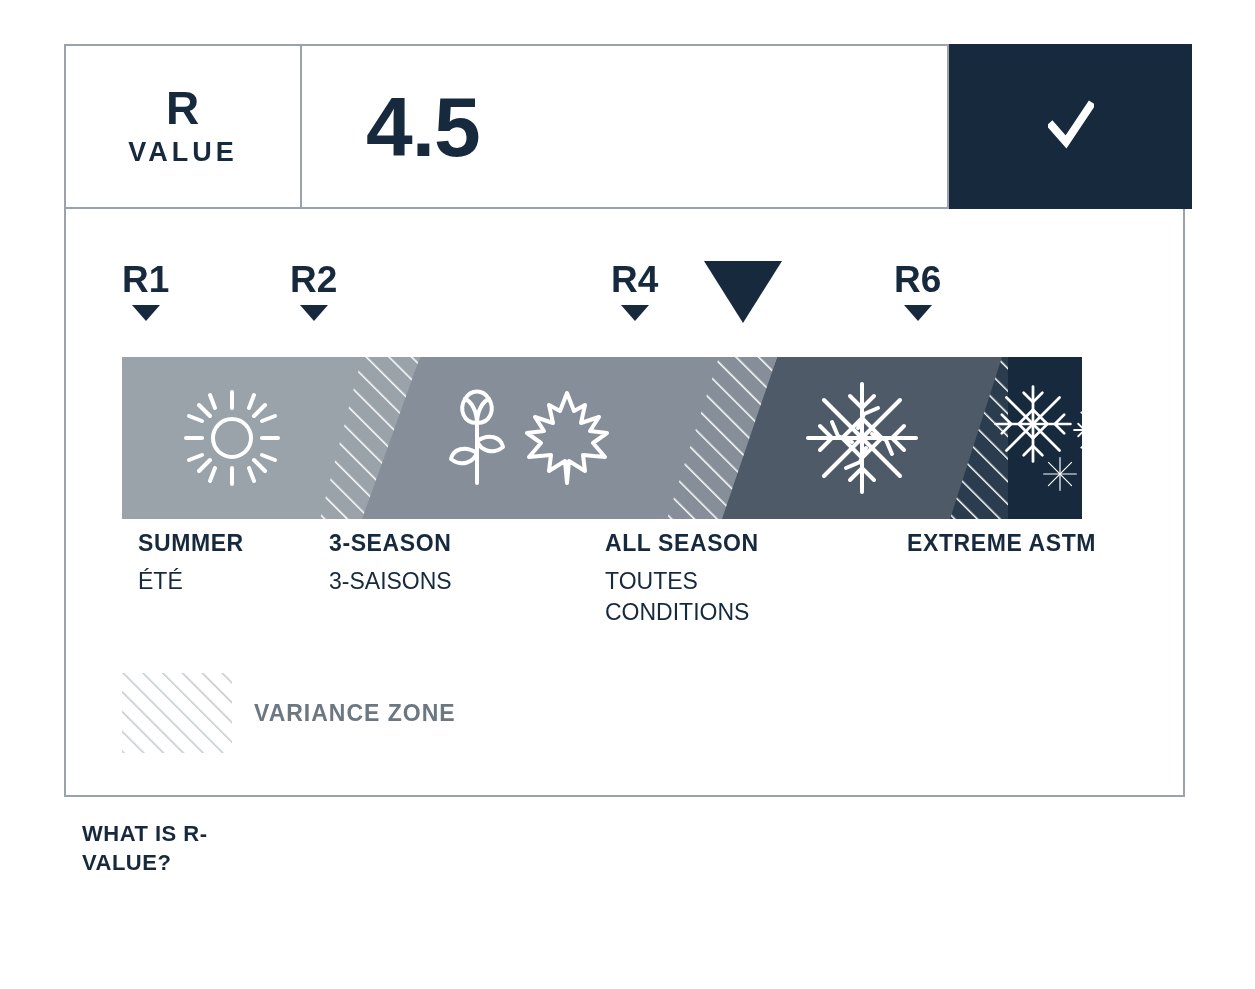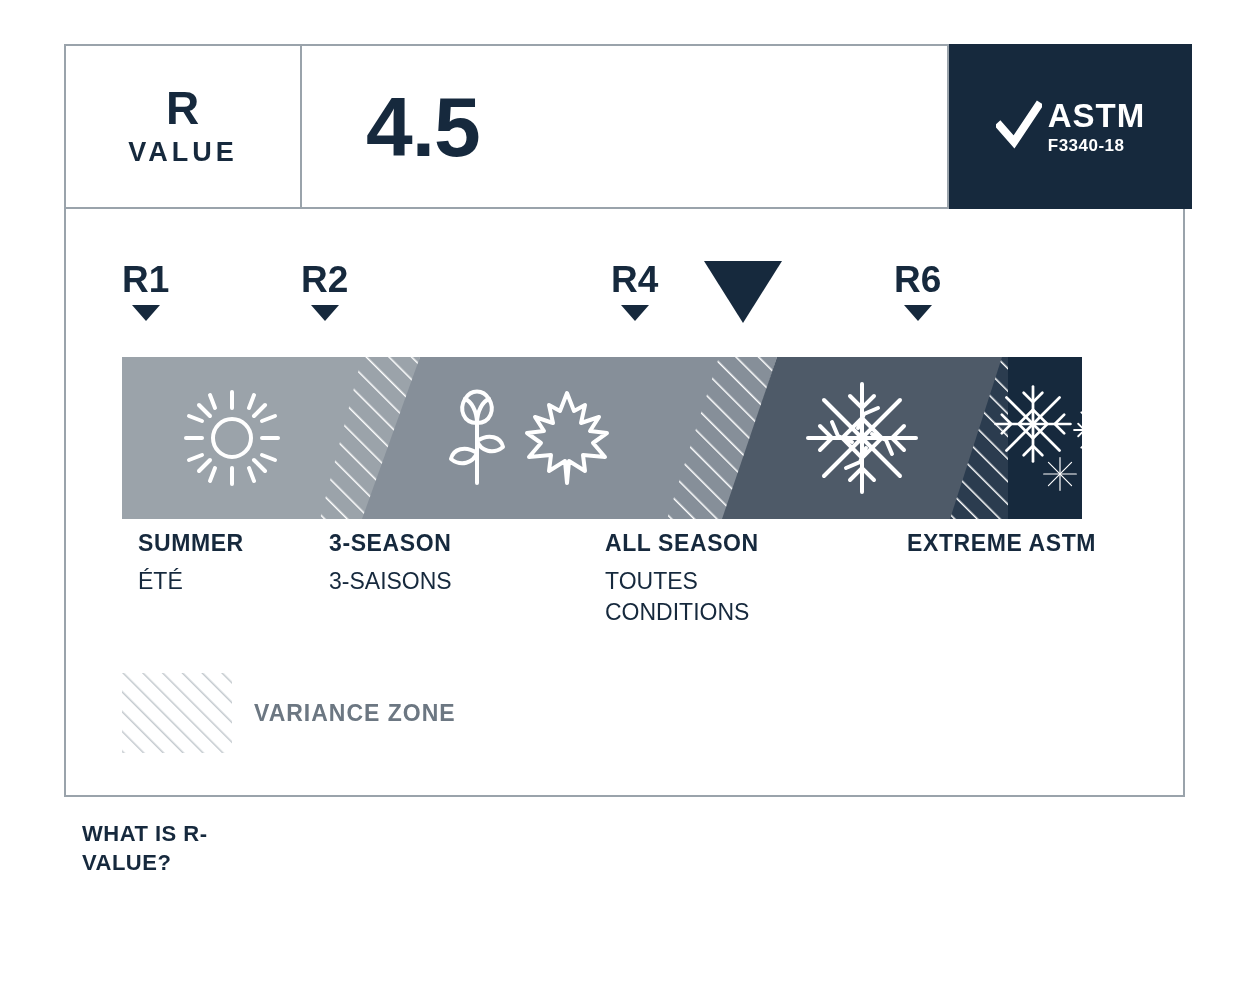--- a/index.html
+++ b/index.html
@@ -277,37 +277,33 @@
     <div class="number-box">
       <div class="number-value">4.5</div>
     </div>
 
     <div class="astm-box">
       <span class="astm-check">
         <svg width="46" height="50" viewBox="0 0 46 50" aria-hidden="true">
           <path d="M4 26 L18 42 L42 6" fill="none" stroke="#ffffff" stroke-width="8" stroke-linecap="square" stroke-linejoin="miter"></path>
         </svg>
       </span>
-      <span class="astm-text">
-        <span class="astm-name">ASTM</span>
-        <span class="astm-spec">F3340-18</span>
-      </span>
     </div>
   </div>
 
   <div class="main-panel">
 
     <div class="ticks">
 
       <div class="tick" style="left:56px; top:52px;">
         <div class="tick-label">R1</div>
         <div class="tick-arrow"></div>
       </div>
 
-      <div class="tick" style="left:235px; top:52px;">
+      <div class="tick" style="left:224px; top:52px;">
         <div class="tick-label">R2</div>
         <div class="tick-arrow"></div>
       </div>
 
       <div class="tick" style="left:545px; top:52px;">
         <div class="tick-label">R4</div>
         <div class="tick-arrow"></div>
       </div>
 
       <div class="tick" style="left:828px; top:52px;">

